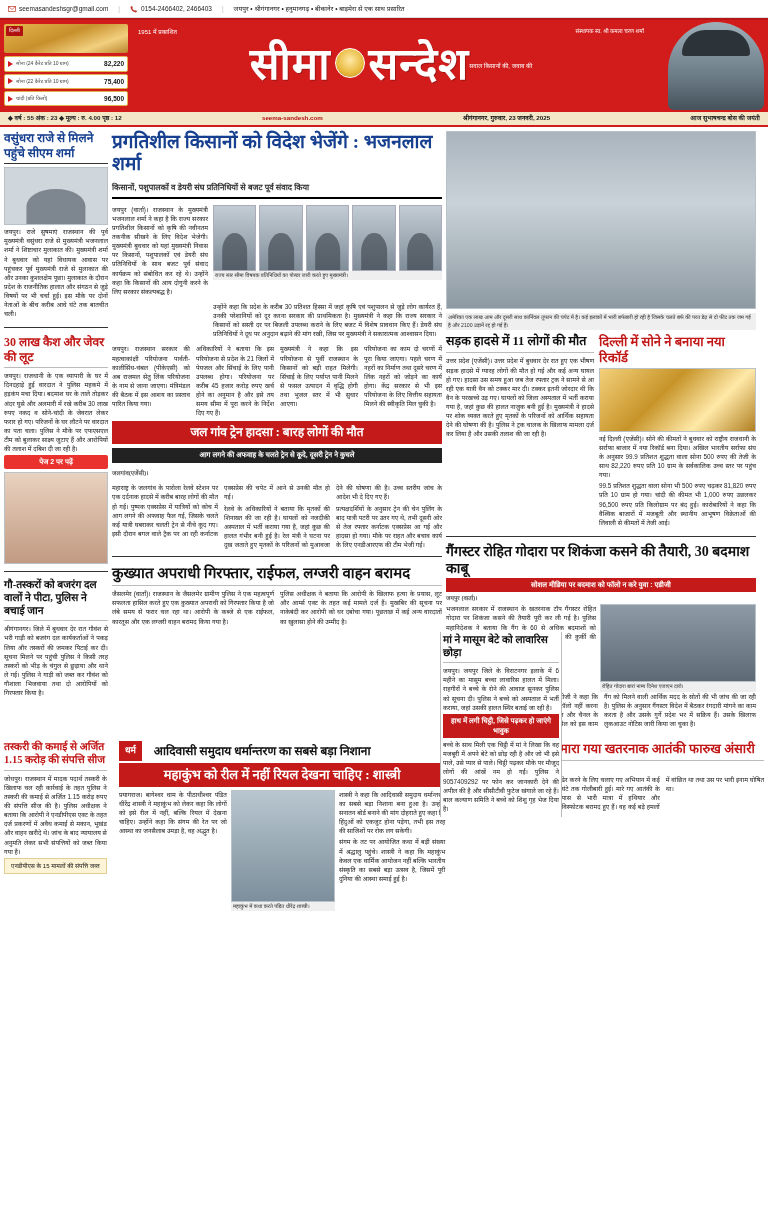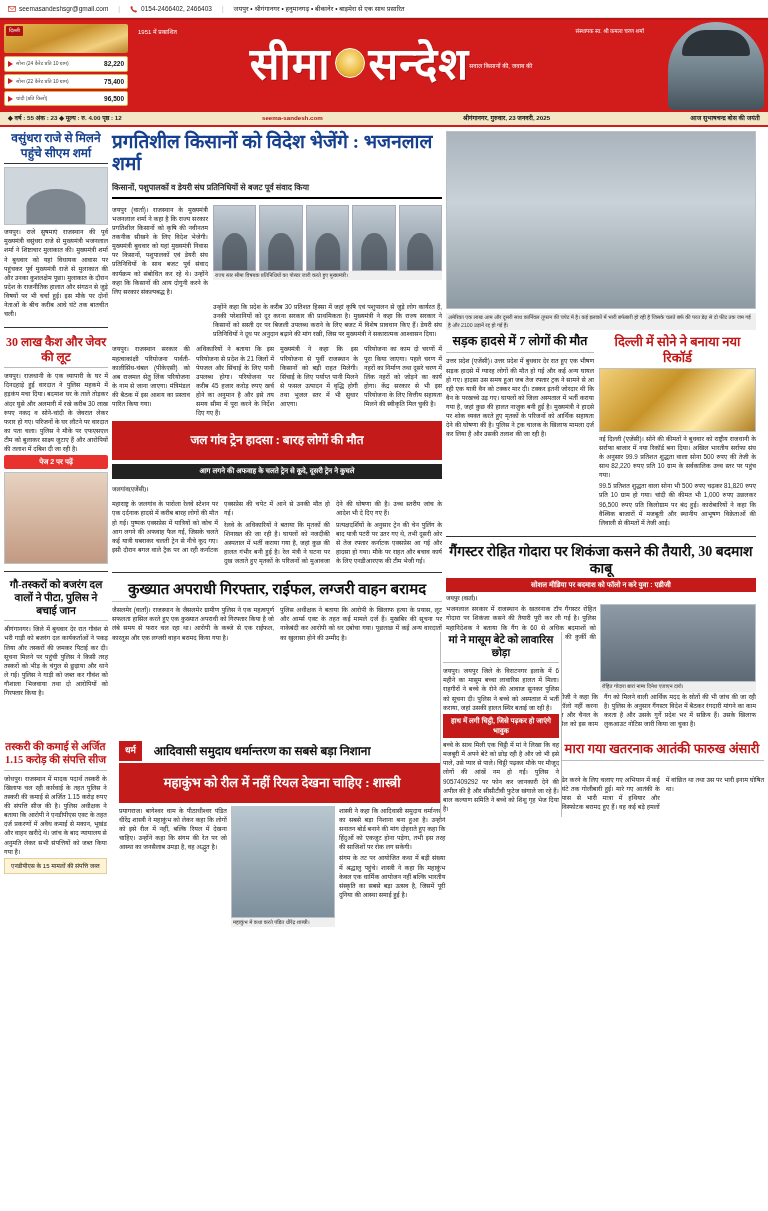--- a/index.html
+++ b/index.html
@@ -86,21 +86,21 @@
   .col { display:flex; flex-direction:column; gap:4px; }
   .c-left { width:104px; }
   .c-mid  { width:330px; }
   .c-right{ width:310px; }
   .red { color:#c21717; }
   .blue{ color:#16408f; }
 
   h2.lead { font-size:19px; line-height:1.15; color:#16408f; font-family:"Liberation Serif",serif; font-weight:bold; }
   .lead-sub { font-size:8px; font-weight:bold; color:#333; margin-top:3px; border-bottom:2px solid #000000; padding-bottom:3px;}
 
-  .kicker { font-size:12px; line-height:1.2; font-family:"Liberation Serif",serif; font-weight:bold;text-align:center; }
+  .kicker { font-size:12px; line-height:1.2; font-family:"Liberation Serif",serif; font-weight:bold; }
   .kicker.sm { font-size:10.5px; }
   .byline { font-size:6px; color:#555; font-weight:bold; margin:2px 0; }
   p.body { font-size:6.3px; text-align:justify; color:#222; margin-bottom:2px; hyphens:auto; }
 
   .cols2 { column-count:2; column-gap:6px; }
   .cols3 { column-count:3; column-gap:6px; }
   .cols4 { column-count:4; column-gap:6px; }
 
   .rule { border-top:1px solid #333; margin:3px 0; }
   .rule-thin { border-top:1px solid #bbb; margin:3px 0; }
@@ -109,21 +109,21 @@
   .cap { font-size:5.2px; color:#333; padding:1px 2px; background:#efefef; }
 
   .banner-blue {
     background:#1b4aa0; color:#fff; text-align:center;
     font-family:"Liberation Serif",serif; font-weight:bold;
     font-size:11px; padding:4px 2px; line-height:1.25;
   }
   .banner-red {
     background:#c51a1a; color:#fff; text-align:center;
     font-family:"Liberation Serif",serif; font-weight:bold;
-    font-size:12px; padding:12px 2px; line-height:1.25;
+    font-size:12px; padding:4px 2px; line-height:1.25;
   }
   .banner-dark {
     background:#222; color:#fff; font-size:7px; font-weight:bold;
     padding:2px 4px; text-align:center;
   }
   .tag-red {
     background:#c51a1a;color:#fff;font-size:8px;font-weight:bold;
     padding:2px 5px; display:inline-block;
   }
   .yellowbox { background:#fdf3d6; border:1px solid #e3cf95; padding:3px; font-size:6px; text-align:center;}
@@ -304,21 +304,21 @@
         </div>
       </div>
     </div>
 
     <div class="col c-right">
       <div class="photo snow" style="height:178px"></div>
       <div class="cap">अमेरिका एक लाख आम और दूसरी साथ कार्निवल तूफान की चपेट में है। कई इलाकों में भारी बर्फबारी हो रही है जिसके चलते बर्फ की परत डेढ़ से दो फीट तक जम गई है और 2100 उड़ानें रद्द हो गई हैं।</div>
 
       <div style="display:flex; gap:5px">
         <div style="width:148px">
-          <div class="kicker" style="font-size:12.5px">सड़क हादसे में 7 लोगों की मौत</div>
+          <div class="kicker" style="font-size:12.5px">सड़क हादसे में 11 लोगों की मौत</div>
           <div class="rule-thin"></div>
           <p class="body">उत्तर प्रदेश (एजेंसी)। उत्तर प्रदेश में बुधवार देर रात हुए एक भीषण सड़क हादसे में ग्यारह लोगों की मौत हो गई और कई अन्य घायल हो गए। हादसा उस समय हुआ जब तेज रफ्तार ट्रक ने सामने से आ रही एक यात्री वैन को टक्कर मार दी। टक्कर इतनी जोरदार थी कि वैन के परखच्चे उड़ गए। घायलों को जिला अस्पताल में भर्ती कराया गया है, जहां कुछ की हालत नाजुक बनी हुई है। मुख्यमंत्री ने हादसे पर शोक व्यक्त करते हुए मृतकों के परिजनों को आर्थिक सहायता देने की घोषणा की है। पुलिस ने ट्रक चालक के खिलाफ मामला दर्ज कर लिया है और उसकी तलाश की जा रही है।</p>
         </div>
         <div style="flex:1">
           <div class="kicker red" style="font-size:13px">दिल्ली में सोने ने बनाया नया रिकॉर्ड</div>
           <div class="photo gold-photo" style="height:64px;margin:2px 0"></div>
           <p class="body">नई दिल्ली (एजेंसी)। सोने की कीमतों ने बुधवार को राष्ट्रीय राजधानी के सर्राफा बाजार में नया रिकॉर्ड बना दिया। अखिल भारतीय सर्राफा संघ के अनुसार 99.9 प्रतिशत शुद्धता वाला सोना 500 रुपए की तेजी के साथ 82,220 रुपए प्रति 10 ग्राम के सर्वकालिक उच्च स्तर पर पहुंच गया।</p>
           <p class="body">99.5 प्रतिशत शुद्धता वाला सोना भी 500 रुपए चढ़कर 81,820 रुपए प्रति 10 ग्राम हो गया। चांदी की कीमत भी 1,000 रुपए उछलकर 96,500 रुपए प्रति किलोग्राम पर बंद हुई। कारोबारियों ने कहा कि वैश्विक बाजारों में मजबूती और स्थानीय आभूषण विक्रेताओं की लिवाली से कीमतों में तेजी आई।</p>
         </div>
       </div>

